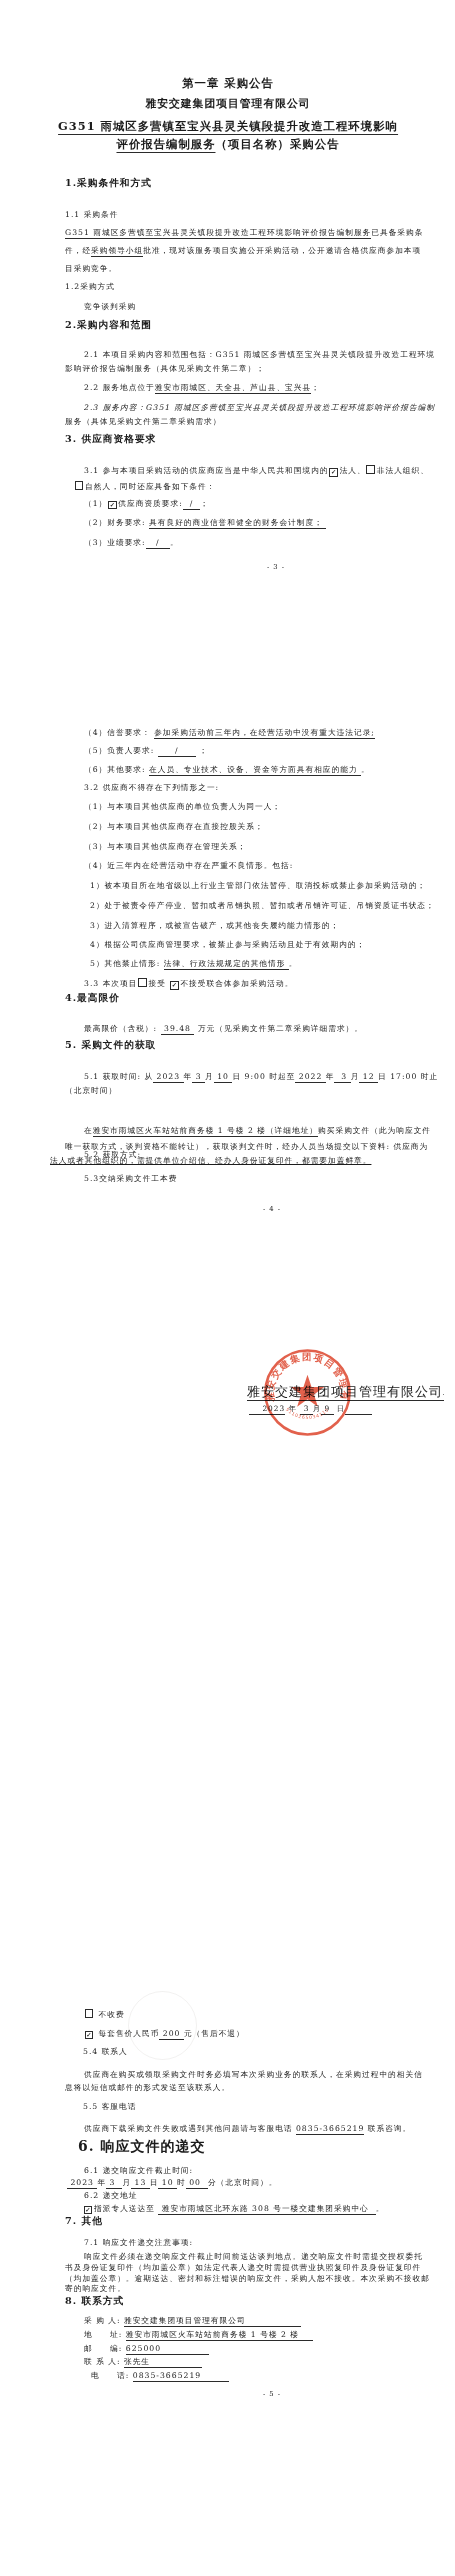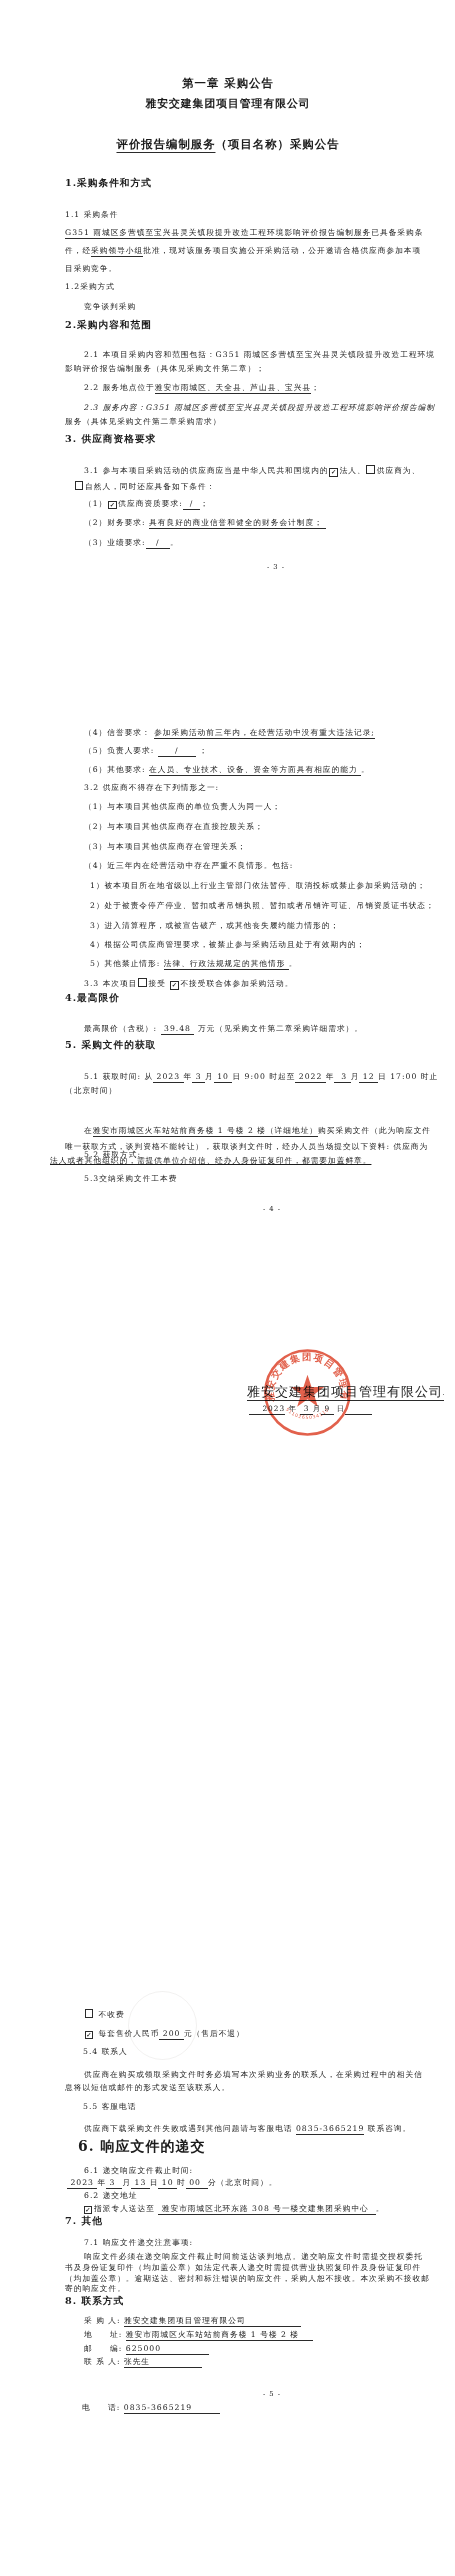--- a/index.html
+++ b/index.html
@@ -26,36 +26,37 @@
     border-radius:50%;border:1.7px solid rgba(130,118,105,.10);
   }
 </style>
 </head>
 <body>
 
 <div id="doc">
   <div id="text-layer">
       <div class="line bold center" style="top: 76px; left: 228px; font-size: 11.4px;"><span>第一章 采购公告</span></div>
       <div class="line bold center" style="top: 97px; left: 228px; font-size: 10.8px;"><span>雅安交建集团项目管理有限公司</span></div>
+      <div class="line bold center" style="top: 119px; left: 228px; font-size: 11.4px;"><span class="u">G351 雨城区多营镇至宝兴县灵关镇段提升改造工程环境影响</span></div>
       <div class="line bold center" style="top: 137px; left: 228px; font-size: 11.4px;"><span class="u">评价报告编制服务</span><span>（项目名称）采购公告</span></div>
       <div class="line bold" style="top: 177px; left: 65px; font-size: 9.7px;"><span>1.采购条件和方式</span></div>
       <div class="line" style="top: 210px; left: 65px;"><span>1.1 采购条件</span></div>
       <div class="line" style="top: 228px; left: 65px;"><span class="u">G351 雨城区多营镇至宝兴县灵关镇段提升改造工程环境影响评价报告编制服务</span><span>已具备采购条</span></div>
       <div class="line" style="top: 246px; left: 65px;"><span>件，经</span><span class="u">采购领导小组</span><span>批准，现对该服务项目实施公开采购活动，公开邀请合格供应商参加本项</span></div>
       <div class="line" style="top: 264px; left: 65px;"><span>目采购竞争。</span></div>
       <div class="line" style="top: 282px; left: 65px;"><span>1.2采购方式</span></div>
       <div class="line" style="top: 302px; left: 84px;"><span>竞争谈判采购</span></div>
       <div class="line bold" style="top: 319px; left: 65px; font-size: 9.7px;"><span>2.采购内容和范围</span></div>
       <div class="line" style="top: 350px; left: 84px;"><span>2.1 本项目采购内容和范围包括：G351 雨城区多营镇至宝兴县灵关镇段提升改造工程环境</span></div>
       <div class="line" style="top: 364px; left: 65px;"><span>影响评价报告编制服务（具体见采购文件第二章）；</span></div>
       <div class="line" style="top: 383px; left: 84px;"><span>2.2 服务地点位于</span><span class="u">雅安市雨城区、天全县、芦山县、宝兴县</span><span>；</span></div>
       <div class="line" style="top: 403px; left: 84px; font-style: italic;"><span>2.3 服务内容：G351 雨城区多营镇至宝兴县灵关镇段提升改造工程环境影响评价报告编制</span></div>
       <div class="line" style="top: 417px; left: 65px;"><span>服务（具体见采购文件第二章采购需求）</span></div>
       <div class="line bold" style="top: 433px; left: 65px; font-size: 9.7px;"><span>3. 供应商资格要求</span></div>
-      <div class="line" style="top: 465px; left: 84px;"><span>3.1 参与本项目采购活动的供应商应当是中华人民共和国境内的</span><span class="cb">✓</span><span>法人、</span><span class="cb"></span><span>供应商为、</span></div>
+      <div class="line" style="top: 465px; left: 84px;"><span>3.1 参与本项目采购活动的供应商应当是中华人民共和国境内的</span><span class="cb">✓</span><span>法人、</span><span class="cb"></span><span>非法人组织、</span></div>
       <div class="line" style="top: 481px; left: 74px;"><span class="cb"></span><span>自然人，同时还应具备如下条件：</span></div>
       <div class="line" style="top: 499px; left: 84px;"><span>（1）</span><span class="cb">✓</span><span>供应商资质要求:</span><span class="u">  /  </span><span>；</span></div>
       <div class="line" style="top: 518px; left: 84px;"><span>（2）财务要求: </span><span class="u">具有良好的商业信誉和健全的财务会计制度； </span></div>
       <div class="line" style="top: 538px; left: 84px;"><span>（3）业绩要求:</span><span class="u">   /   </span><span>。</span></div>
       <div class="line center" style="top: 563px; left: 276px; font-size: 6.8px;"><span>- 3 -</span></div>
       <div class="line" style="top: 728px; left: 84px;"><span>（4）信誉要求： </span><span class="u">参加采购活动前三年内，在经营活动中没有重大违法记录;</span></div>
       <div class="line" style="top: 746px; left: 84px;"><span>（5）负责人要求: </span><span class="u">     /     </span><span> ；</span></div>
       <div class="line" style="top: 765px; left: 84px;"><span>（6）其他要求: </span><span class="u">在人员、专业技术、设备、资金等方面具有相应的能力 </span><span>。</span></div>
       <div class="line" style="top: 783px; left: 84px;"><span>3.2 供应商不得存在下列情形之一:</span></div>
       <div class="line" style="top: 802px; left: 84px;"><span>（1）与本项目其他供应商的单位负责人为同一人；</span></div>
@@ -97,21 +98,21 @@
       <div class="line" style="top: 2238px; left: 84px;"><span>7.1 响应文件递交注意事项:</span></div>
       <div class="line" style="top: 2252px; left: 84px;"><span>响应文件必须在递交响应文件截止时间前送达谈判地点。递交响应文件时需提交授权委托</span></div>
       <div class="line" style="top: 2263px; left: 65px;"><span>书及身份证复印件（均加盖公章）如法定代表人递交时需提供营业执照复印件及身份证复印件</span></div>
       <div class="line" style="top: 2274px; left: 65px;"><span>（均加盖公章）。逾期送达、密封和标注错误的响应文件，采购人恕不接收。本次采购不接收邮</span></div>
       <div class="line" style="top: 2284px; left: 65px;"><span>寄的响应文件。</span></div>
       <div class="line bold" style="top: 2295px; left: 65px; font-size: 9.7px;"><span>8. 联系方式</span></div>
       <div class="line" style="top: 2316px; left: 84px;"><span>采 购 人: </span><span class="u">雅安交建集团项目管理有限公司                </span></div>
       <div class="line" style="top: 2330px; left: 84px;"><span>地　　址: </span><span class="u">雅安市雨城区火车站站前商务楼 1 号楼 2 楼    </span></div>
       <div class="line" style="top: 2344px; left: 84px;"><span>邮　　编: </span><span class="u">625000              </span></div>
       <div class="line" style="top: 2357px; left: 84px;"><span>联 系 人: </span><span class="u">张先生               </span></div>
-      <div class="line" style="top: 2371px; left: 82px; margin-top: 32px;"><span>电　　话: </span><span class="u">0835-3665219        </span></div>
+      <div class="line" style="top: 2371px; left: 91px;"><span>电　　话: </span><span class="u">0835-3665219        </span></div>
       <div class="line center" style="top: 2390px; left: 272px; font-size: 6.8px;"><span>- 5 -</span></div>
     </div>
 
   <div id="ghost-stamp"></div>
 
   <div id="stamp">
     <svg width="91" height="91" viewBox="0 0 160 160">
       <defs>
         <path id="arcTop" d="M 22,98 A 60,60 0 1 1 138,98" fill="none"></path>
         <path id="arcBottom" d="M 36,104 A 54,54 0 0 0 124,104" fill="none"></path>

